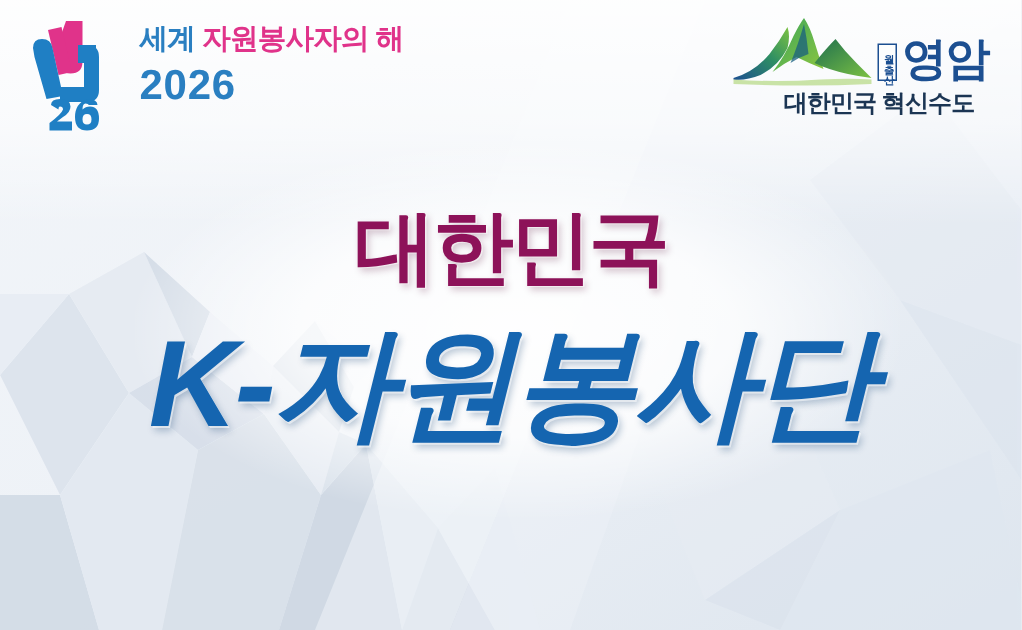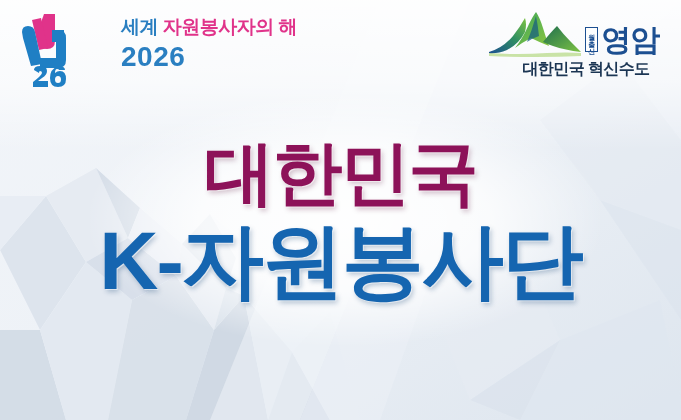--- a/index.html
+++ b/index.html
@@ -41,21 +41,21 @@
 
   
   #ivy-lockup {
     position:absolute;
     left:14px; top:8px;
     display:flex;
     align-items:flex-start;
     gap:9px;
   }
   #ivy-mark { width:70px; height:80px; display:block; }
-  #ivy-text { padding-top:9px;margin-left:28px; }
+  #ivy-text { padding-top:9px; }
   .ivy-line1 {
     font-size:19px;
     font-weight:bold;
     letter-spacing:-0.5px;
     line-height:1.05;
     white-space:nowrap;
   }
   .ivy-line1 .seg-blue { color:#2a7fc1; }
   .ivy-line1 .seg-pink { color:#e0338a; }
   .ivy-year {
@@ -80,21 +80,21 @@
     display:flex;
     align-items:flex-end;
     justify-content:center;
     gap:2px;
     width:100%;
     height:52px;
   }
   #mountain-mark { width:96px; height:50px; display:block; }
   #yeongam-name {
     display:flex;
-    align-items:center;
+    align-items:flex-end;
     gap:3px;
     padding-bottom:4px;
   }
   #wolchulsan-box {
     border:1px solid #1c4f91;
     color:#1c4f91;
     font-size:7px;
     font-weight:bold;
     line-height:1.08;
     padding:1px 2px;
@@ -125,35 +125,36 @@
     left:0; right:0;
     top:138px;
     text-align:center;
   }
   .head-line {
     line-height:1.0;
     white-space:nowrap;
     font-weight:bold;
   }
   #head-line-1 {
-    font-size:70px;
+    font-size:54px;
     color:#8d1259;
     letter-spacing:-2px;
     text-shadow:
       1px 1px 0 rgba(255,255,255,0.55),
       2px 3px 5px rgba(90,20,60,0.25);
   }
   #head-line-2 {
-    margin-top:12px;
+    margin-top:24px;
     font-size:82px;
     color:#1565b0;
     letter-spacing:-2px;
     text-shadow:
       1px 1px 0 rgba(255,255,255,0.55),
       2px 3px 5px rgba(15,60,110,0.28);
+    font-style: italic;
   }
 </style>
 </head>
 <body>
 
 <div id="banner">
 
   <svg id="poly-bg" viewBox="0 0 681 420" preserveAspectRatio="none">
     <defs>
       <linearGradient id="bgGrad" x1="0" y1="0" x2="1" y2="1">

